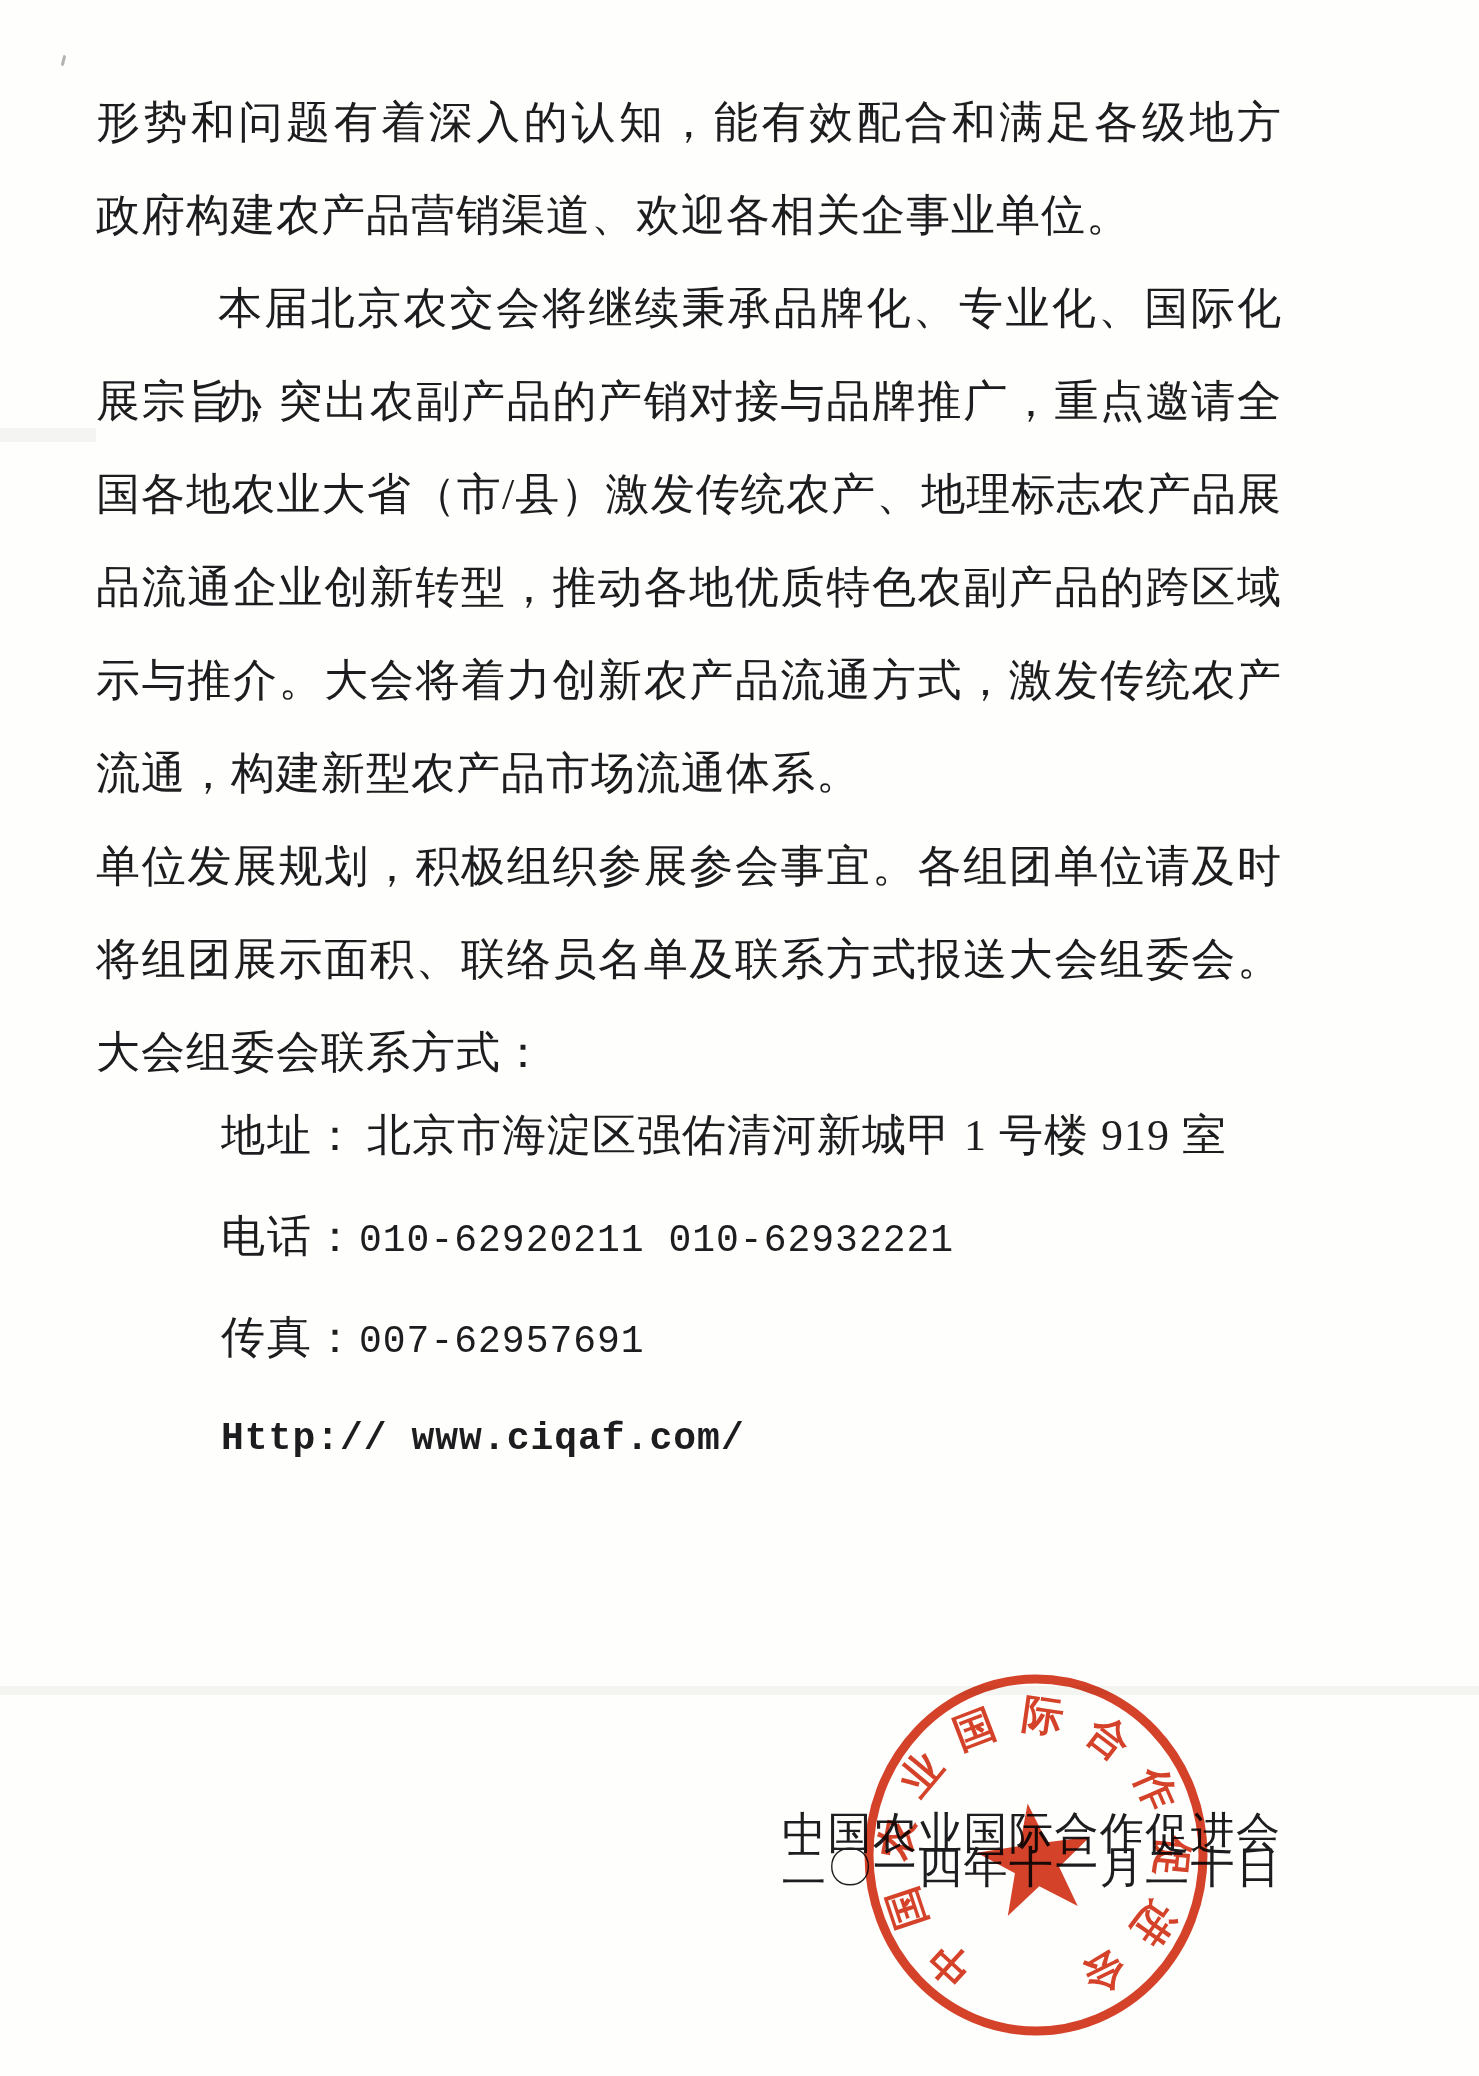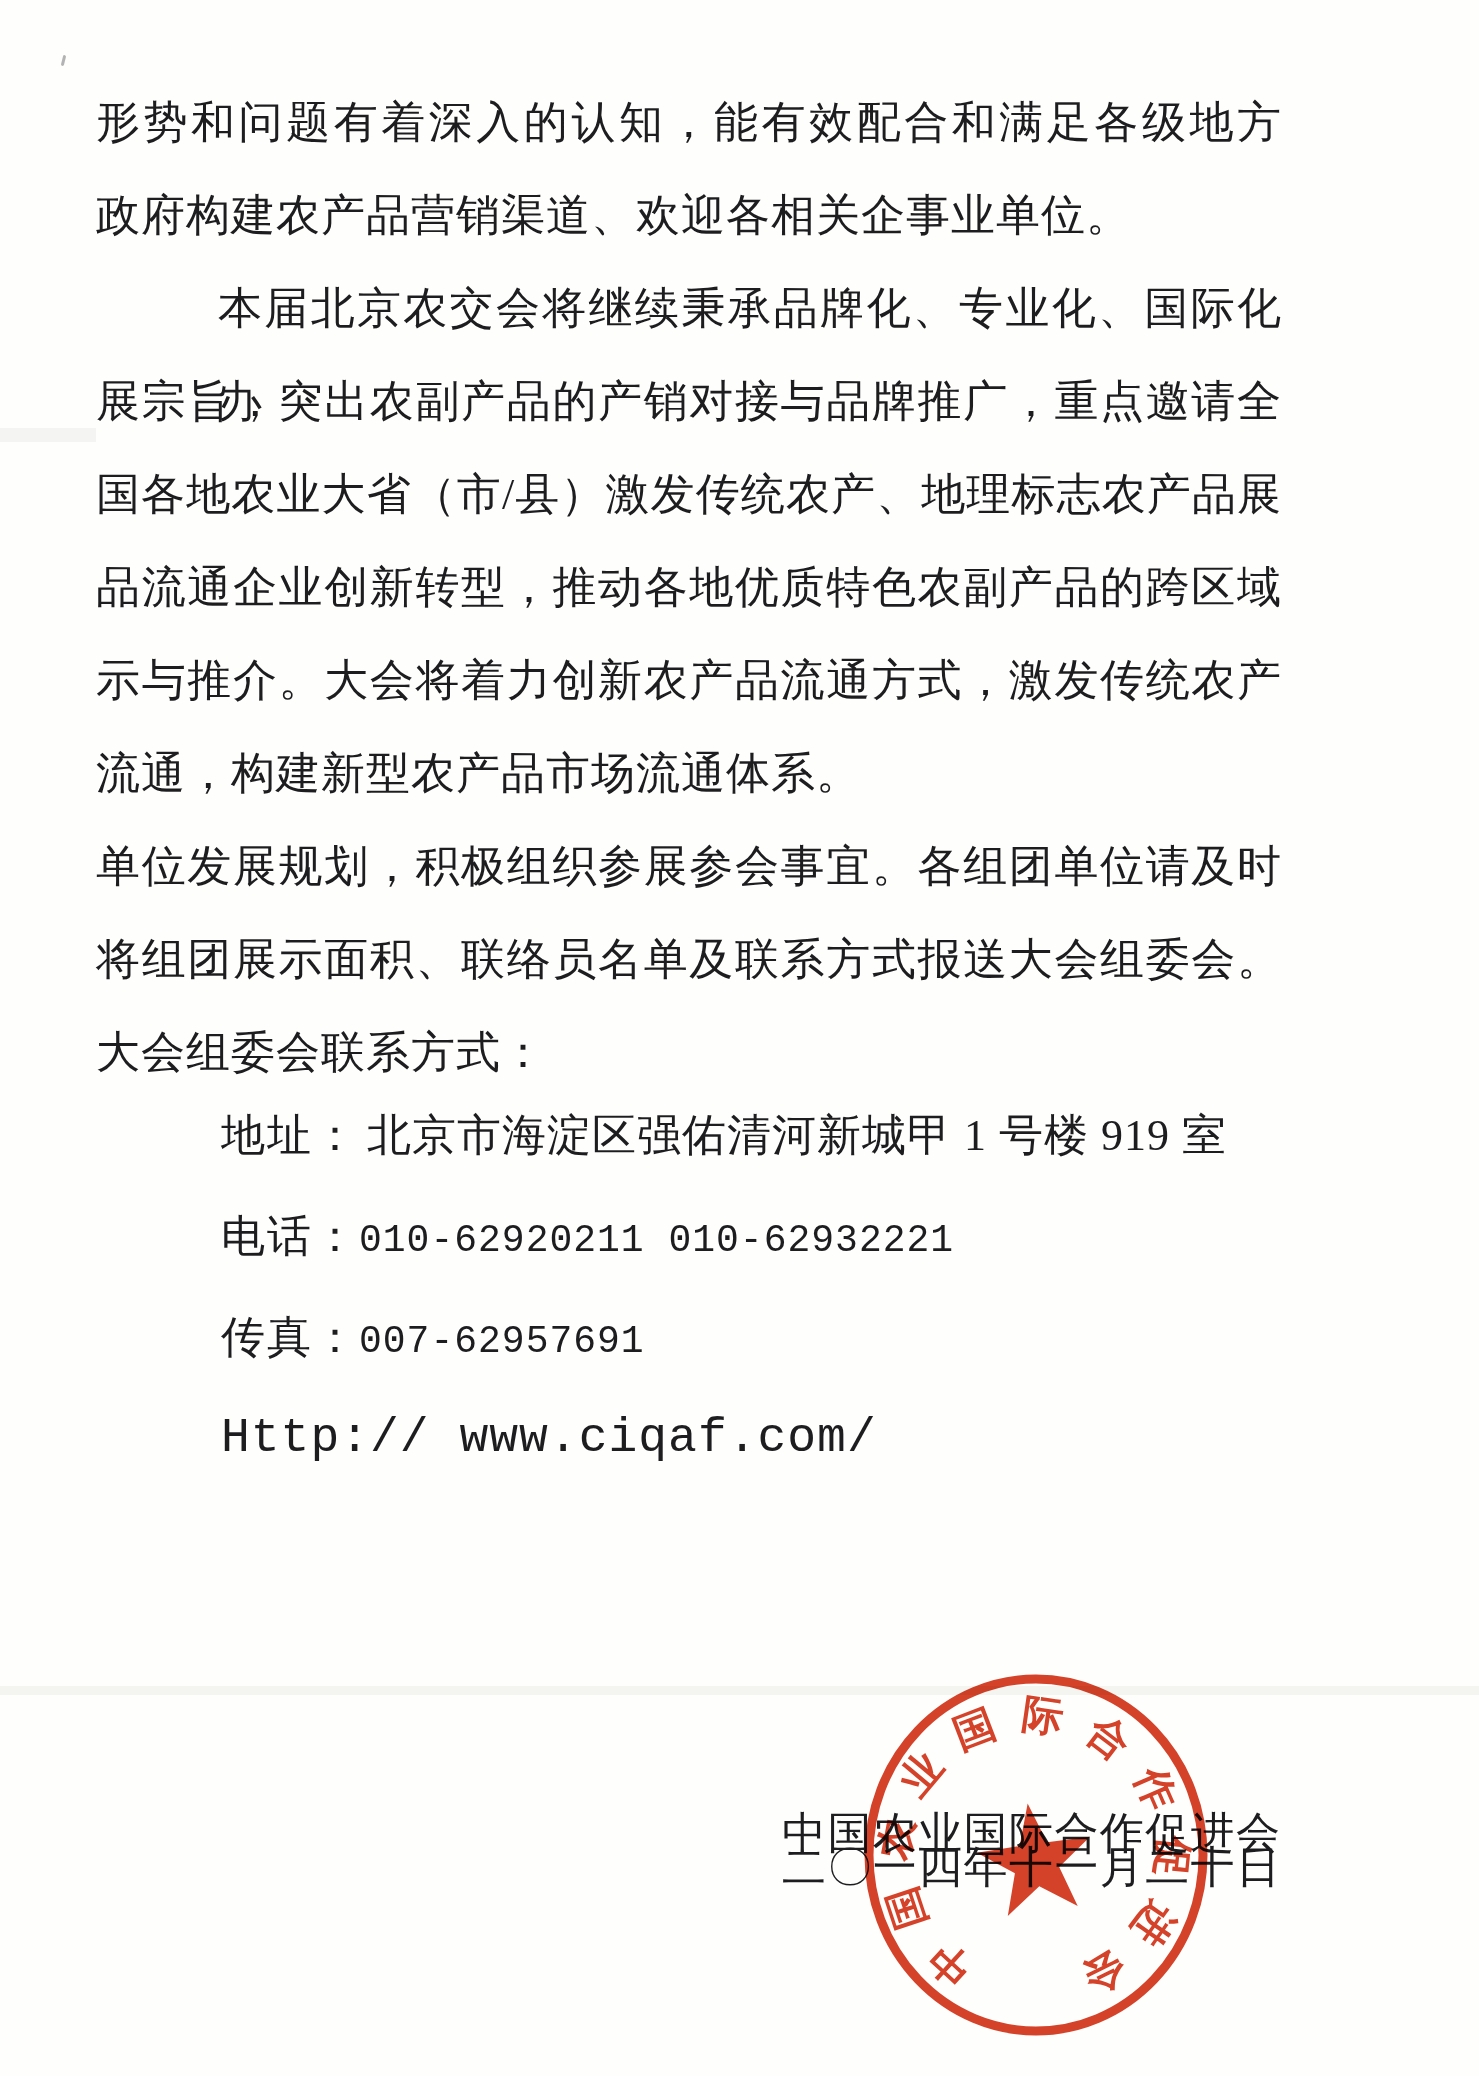--- a/index.html
+++ b/index.html
@@ -26,21 +26,21 @@
     font-size:44px;letter-spacing:1px;
   }
   .bline{height:93px;line-height:93px;}
   .bline.justify{text-align:justify;text-align-last:justify;text-justify:inter-character;}
   .bline.indent{padding-left:122px;}
   .contact{margin-top:-14px;}
   .cline{height:101px;line-height:101px;padding-left:125px;white-space:nowrap;}
   .cline .label{letter-spacing:2px;}
   .cline .val{margin-left:8px;}
   .cline .num{font-family:"Liberation Mono","DejaVu Sans Mono",monospace;font-size:38px;letter-spacing:1px;}
-  .cline.web{font-family:"Liberation Mono","DejaVu Sans Mono",monospace;font-size:48px;letter-spacing:1px;}
+  .cline.web{font-family:"Liberation Mono","DejaVu Sans Mono",monospace;font-size:38px;letter-spacing:1px;font-weight:bold;}
   
   .sig-org,.sig-date{
     position:absolute;left:782px;width:498px;height:56px;line-height:56px;
     font-size:44px;text-align:justify;text-align-last:justify;text-justify:inter-character;
   }
   .sig-org{top:1806px;}
   .sig-date{top:1840px;}
   
   .stamp{
     position:absolute;left:858px;top:1671px;width:356px;height:370px;

